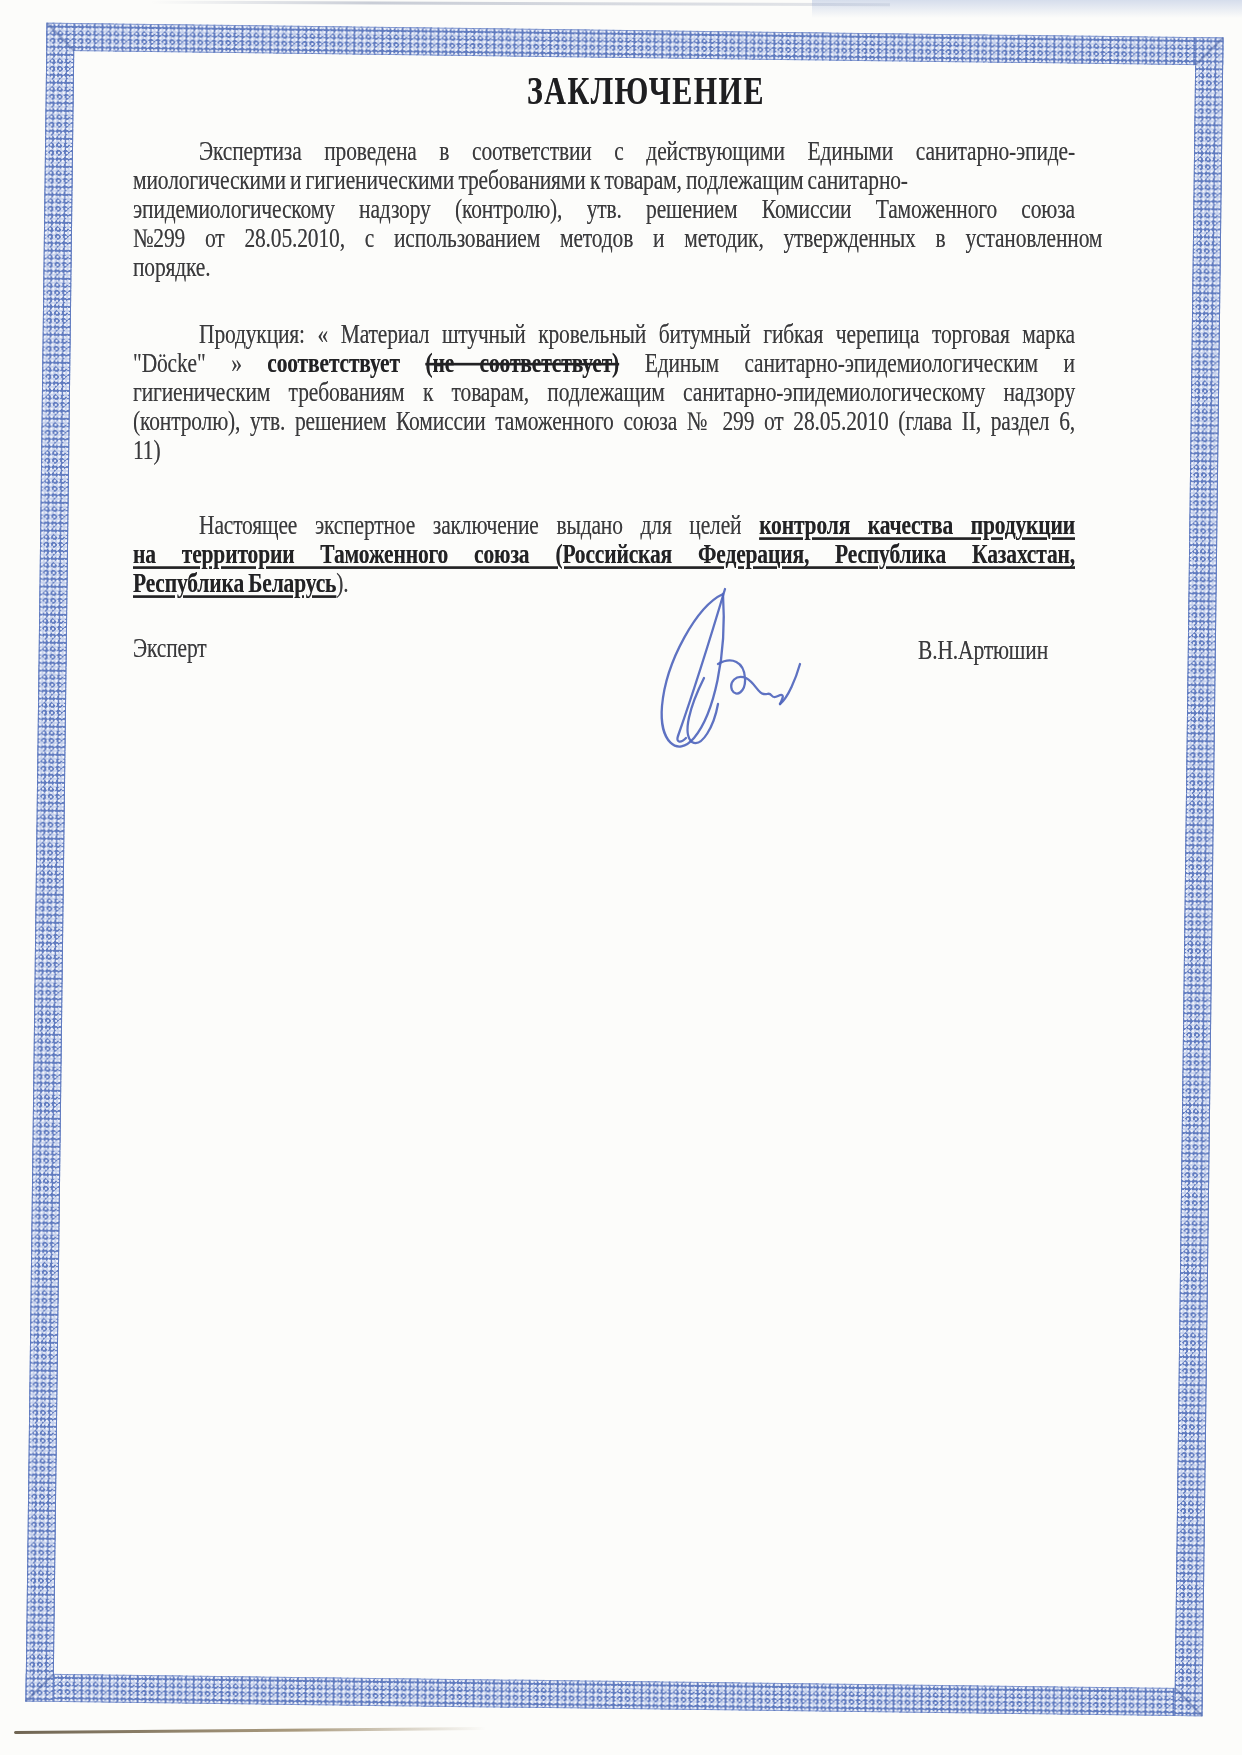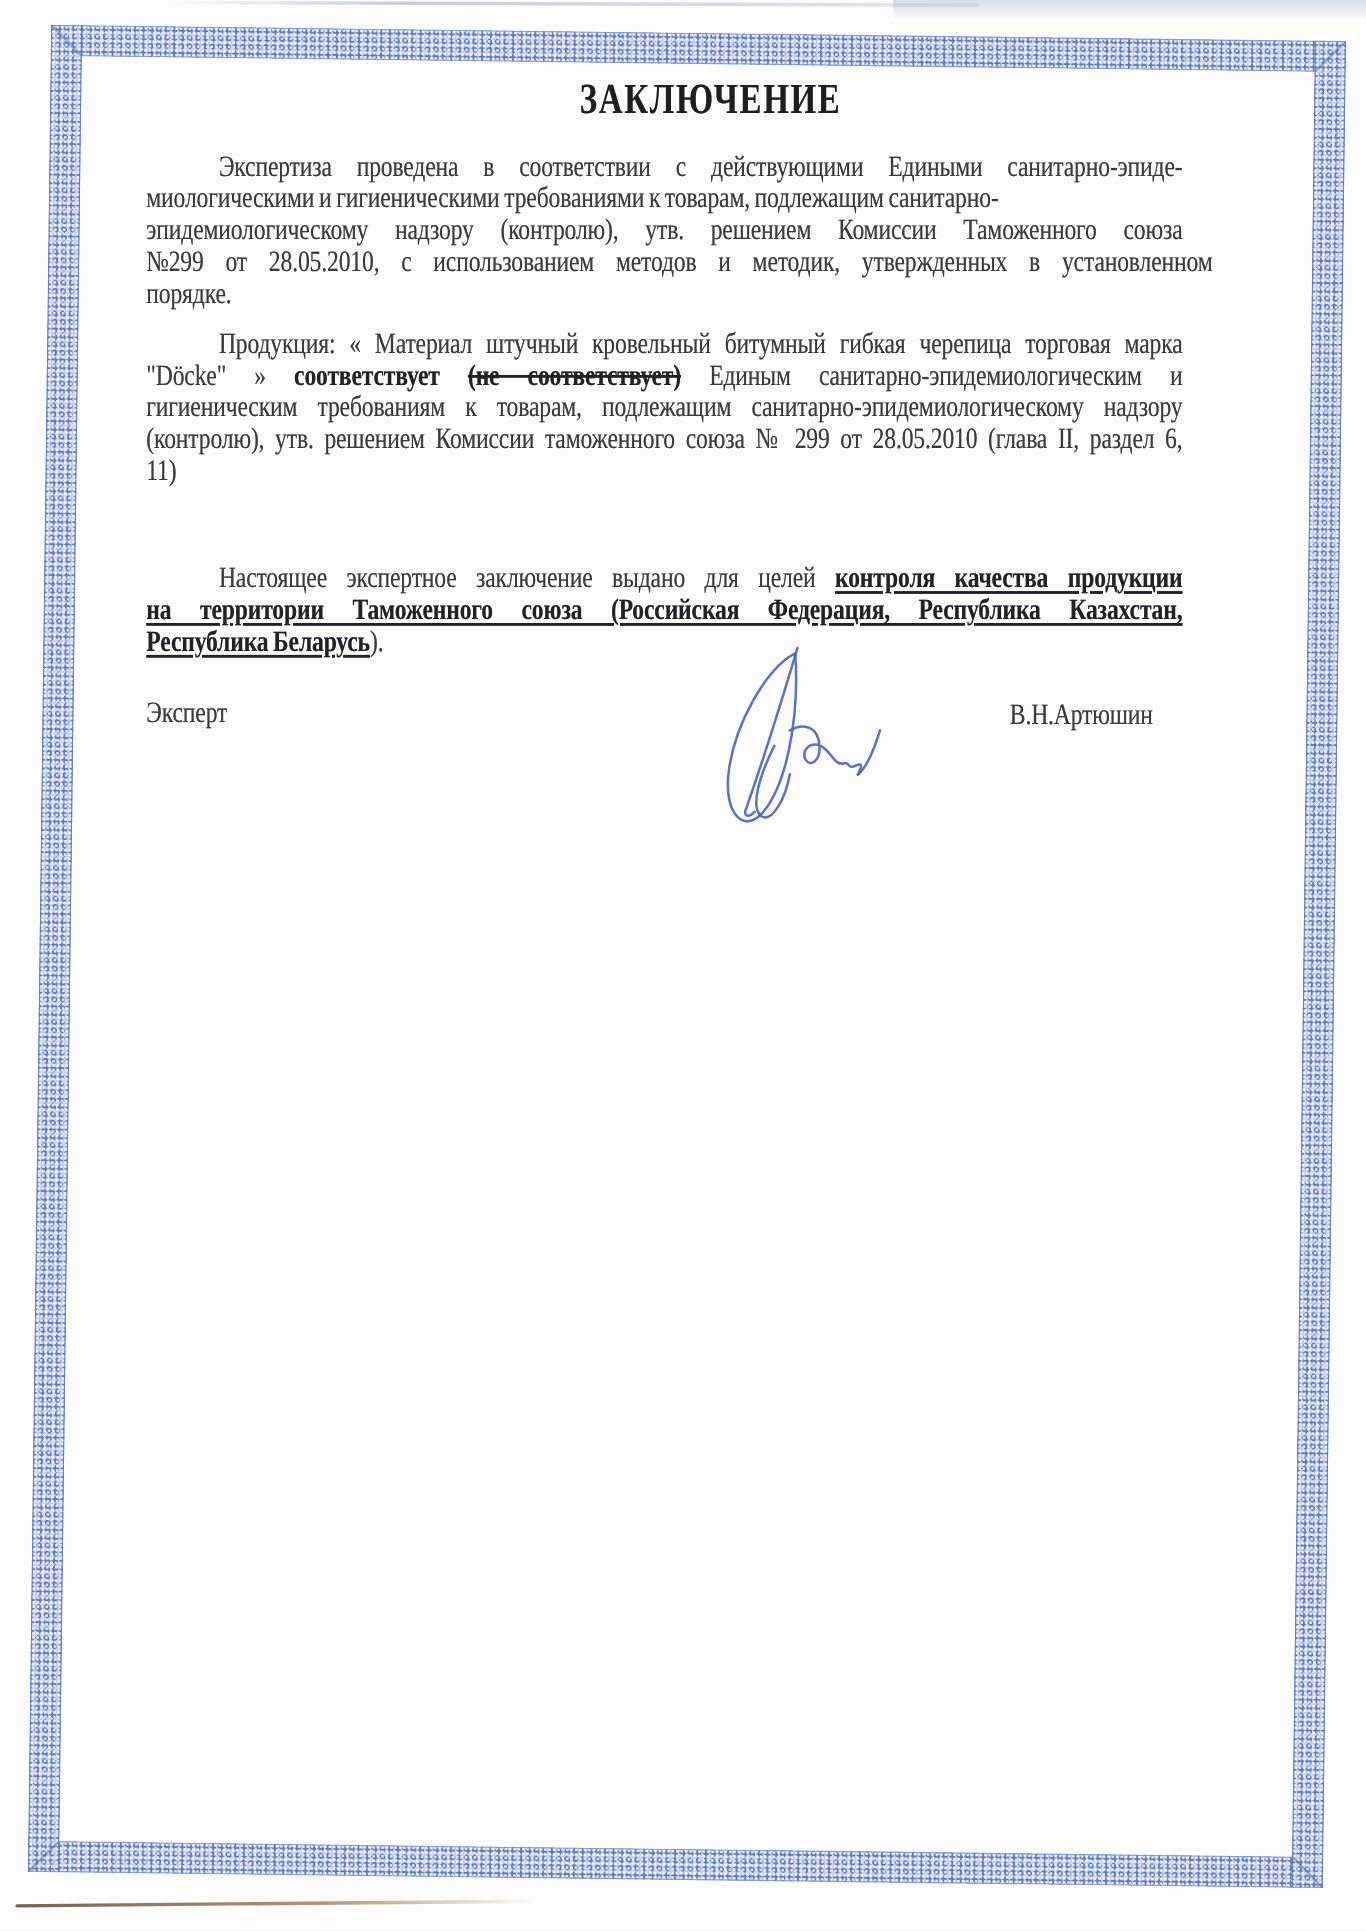--- a/index.html
+++ b/index.html
@@ -47,21 +47,21 @@
     transform:rotate(-.5deg);}
 
   
   .content{position:absolute; left:133px; top:0; width:942px;
     color:var(--tx); font-size:21.5px; letter-spacing:-.15px; word-spacing:-1px;
     text-shadow:0 0 .5px rgba(60,60,62,.55);}
   .title{position:absolute; top:74px; left:0; width:100%;
     text-align:center; font-size:30px; font-weight:bold; color:#1e1e20;
     letter-spacing:1.5px; transform:translateX(42px) scaleY(1.3); transform-origin:50% 50%;}
   .para{position:absolute; left:0; width:100%;font-family:Liberation Serif, serif;}
-  .p1{top:137px}  .p2{top:298px}  .p3{top:511px}
+  .p1{top:137px}  .p2{top:320px}  .p3{top:511px}
   .line{height:29px; line-height:29px; text-align:justify;
         transform:scaleY(1.25); transform-origin:50% 50%;}
   .line.j{text-align-last:justify;}
   .line.ind{text-indent:66px;}
   .line.wide{text-align:left; white-space:nowrap; word-spacing:.68em;}
   .seg-n{}
   .seg-b{font-weight:bold; color:var(--txb);}
   .seg-bs{font-weight:bold; color:var(--txb);
           text-decoration:line-through; text-decoration-thickness:1.8px;}
   .seg-bu{font-weight:bold; color:var(--txb);

